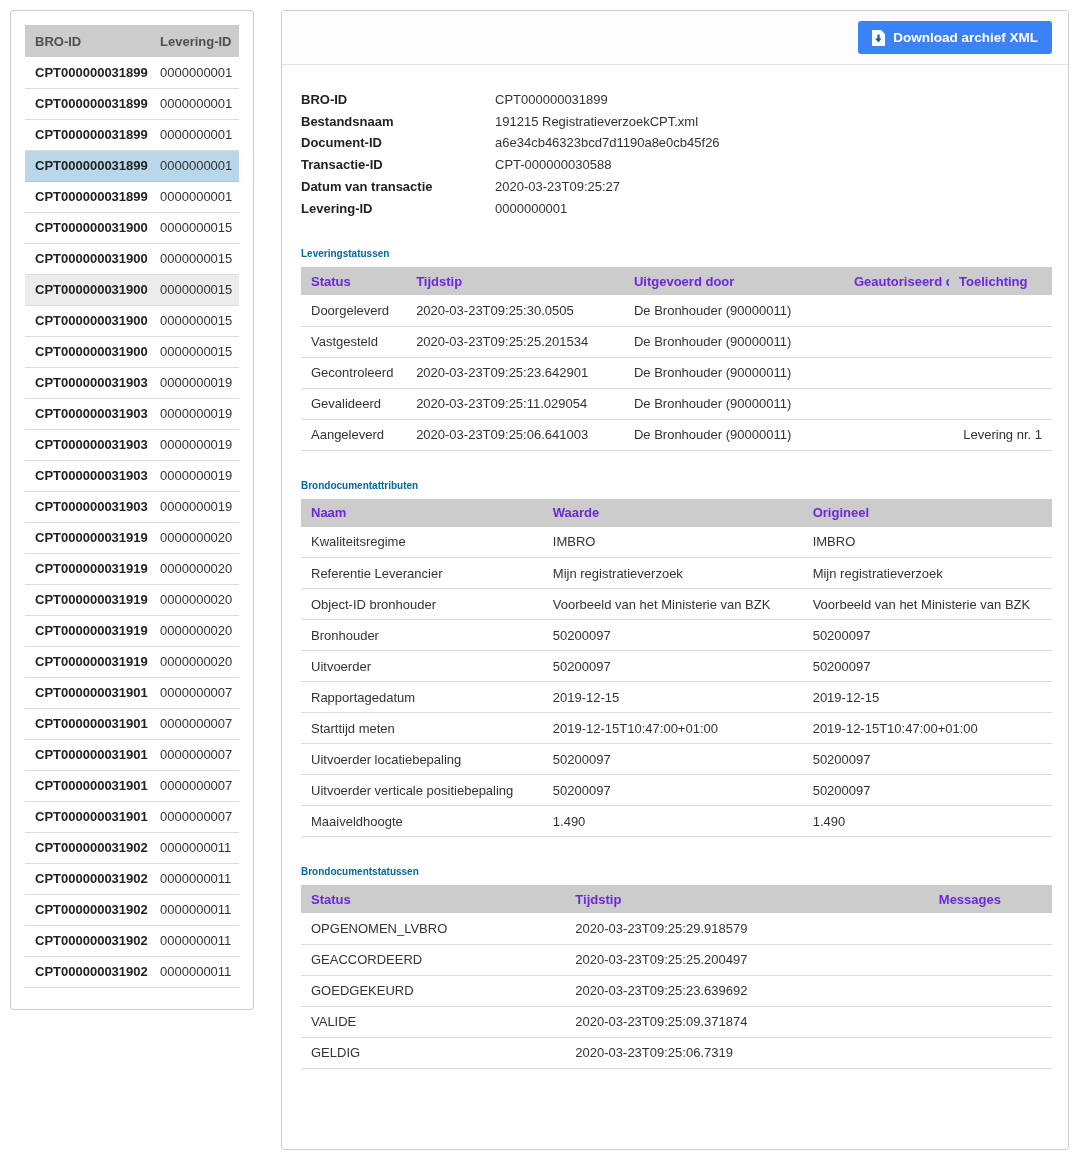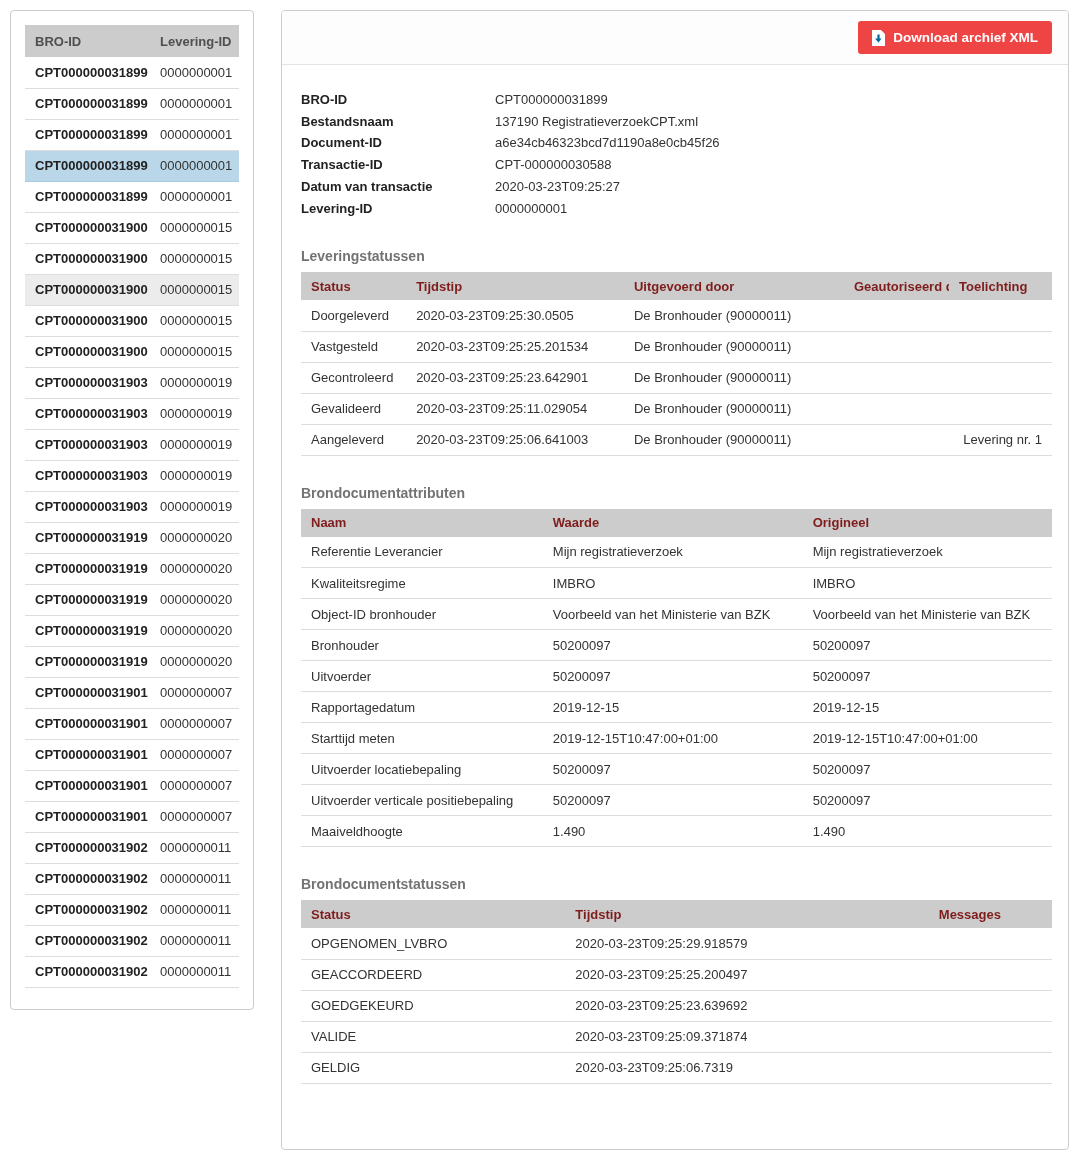--- a/index.html
+++ b/index.html
@@ -20,35 +20,35 @@
   .left-table tr { cursor: pointer; }
   .left-table tr.hover { background: #ececec; }
   .left-table tr.selected { background: #b9d7e8; }
   .left-table tr.selected td { border-bottom-color: #a9cadd; }
 
   
   .right-card { left: 281px; top: 10px; width: 788px; height: 1140px; }
   .card-header { height: 54px; border-bottom: 1px solid #e4e4e4; background: #fdfdfd;
     display: flex; align-items: center; justify-content: flex-end; padding: 0 16px;
     border-radius: 3px 3px 0 0; }
-  .download-btn { display: inline-flex; align-items: center; gap: 8px; background: #ef4444;
+  .download-btn { display: inline-flex; align-items: center; gap: 8px; background: #3b82f6;
     color: #fff; border: none; border-radius: 3px; height: 33px; padding: 0 14px;
     font-family: inherit; font-size: 13.5px; font-weight: bold; cursor: pointer; }
   .card-body { padding: 24px 16px 30px 19px; }
 
   
   .details { font-size: 13px; }
   .detail-row { display: grid; grid-template-columns: 194px 1fr; line-height: 21.7px; }
   .detail-row .lbl { font-weight: bold; color: #222; }
 
   section { margin-top: 29px; }
-  h3 { font-size: 14px; color: #737373; margin-bottom: 8px; font-weight: bold; }
+  h3 { font-size: 10px; color: #0369a1; margin-bottom: 8px; font-weight: bold; }
 
   .dtable { width: 100%; table-layout: fixed; font-size: 13px; }
-  .dtable th { background: #ccc; color: #7f1d1d; font-weight: bold; text-align: left;
+  .dtable th { background: #ccc; color: #6d28d9; font-weight: bold; text-align: left;
     height: 28px; padding: 0 8px 0 10px; white-space: nowrap; overflow: hidden; }
   .dtable td { height: 31px; padding: 0 8px 0 10px; border-bottom: 1px solid #dcdcdc;
     white-space: nowrap; overflow: hidden; }
 
   .t-lev th:nth-child(1){width:14%} .t-lev th:nth-child(2){width:29%}
   .t-lev th:nth-child(3){width:29.3%} .t-lev th:nth-child(4){width:14%}
   .t-lev th:nth-child(5){width:13.7%}
   .t-lev tbody td:last-child { text-align: right; padding-right: 10px; }
 
   .t-attr th:nth-child(1){width:32.2%} .t-attr th:nth-child(2){width:34.6%}
@@ -207,21 +207,21 @@
   </div>
 
   <div class="card-body">
     <div class="details" id="detail-fields">
         <div class="detail-row">
           <span class="lbl">BRO-ID</span>
           <span>CPT000000031899</span>
         </div>
         <div class="detail-row">
           <span class="lbl">Bestandsnaam</span>
-          <span>137190 RegistratieverzoekCPT.xml</span>
+          <span>191215 RegistratieverzoekCPT.xml</span>
         </div>
         <div class="detail-row">
           <span class="lbl">Document-ID</span>
           <span>a6e34cb46323bcd7d1190a8e0cb45f26</span>
         </div>
         <div class="detail-row">
           <span class="lbl">Transactie-ID</span>
           <span>CPT-000000030588</span>
         </div>
         <div class="detail-row">
@@ -291,28 +291,28 @@
       <table class="dtable t-attr">
           <thead>
             <tr>
               <th>Naam</th>
               <th>Waarde</th>
               <th>Origineel</th>
             </tr>
           </thead>
           <tbody>
             <tr>
+              <td>Kwaliteitsregime</td>
+              <td>IMBRO</td>
+              <td>IMBRO</td>
+            </tr>
+            <tr>
               <td>Referentie Leverancier</td>
               <td>Mijn registratieverzoek</td>
               <td>Mijn registratieverzoek</td>
-            </tr>
-            <tr>
-              <td>Kwaliteitsregime</td>
-              <td>IMBRO</td>
-              <td>IMBRO</td>
             </tr>
             <tr>
               <td>Object-ID bronhouder</td>
               <td>Voorbeeld van het Ministerie van BZK</td>
               <td>Voorbeeld van het Ministerie van BZK</td>
             </tr>
             <tr>
               <td>Bronhouder</td>
               <td>50200097</td>
               <td>50200097</td>

